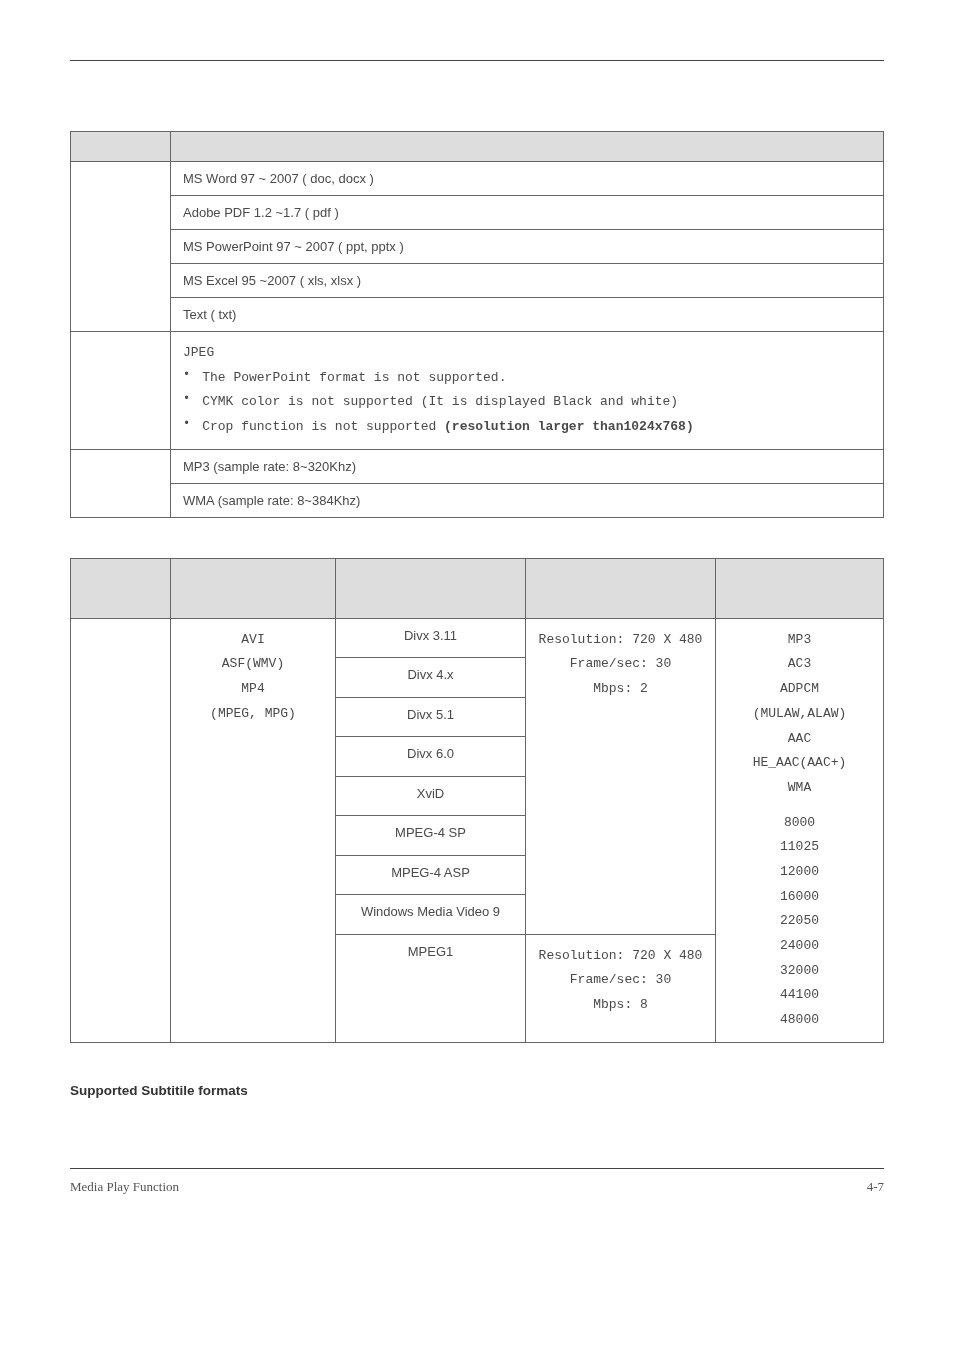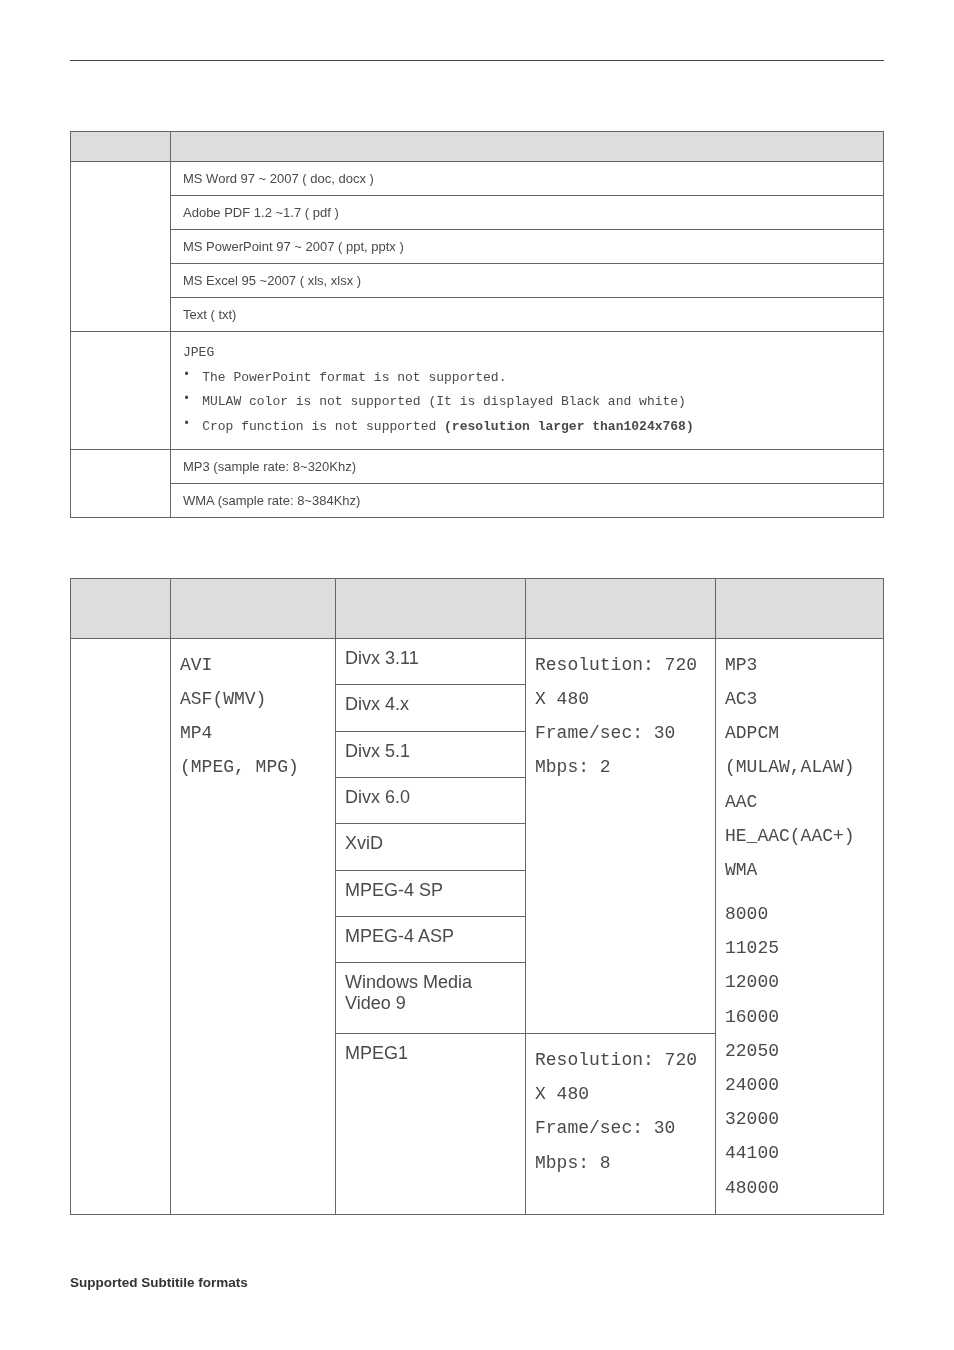--- a/index.html
+++ b/index.html
@@ -15,21 +15,21 @@
       width: 954px;
     }
     hr.top-rule {
       border: none;
       border-top: 1px solid #444;
       margin-bottom: 70px;
     }
     table {
       width: 100%;
       border-collapse: collapse;
-      margin-bottom: 60px;
+      margin-bottom: 40px;
     }
     .table1 td {
       border: 1px solid #666;
       padding: 9px 12px;
       font-size: 13px;
       vertical-align: top;
     }
     .table1 .header-row td {
       background: #dddddd;
       border-bottom: 1px solid #666;
@@ -46,22 +46,23 @@
     .bullet-dot {
       font-size: 12px;
       line-height: 18px;
     }
     .bold-inner {
       font-weight: bold;
     }
     .table2 td {
       border: 1px solid #666;
       padding: 9px 9px;
-      font-size: 18px;
+      font-size: 13px;
       vertical-align: top;
+      text-align: center;
     }
     .table2 .header-row td {
       background: #dddddd;
       height: 60px;
     }
     .table2 .left-col {
       width: 100px;
     }
     .subtitle-heading {
       font-size: 13.5px;
@@ -118,21 +119,21 @@
     <td class="left-col"></td>
     <td>
       <div class="multi-line">
         <div>JPEG</div>
         <div class="bullet-line">
           <span class="bullet-dot">•</span>
           <span>The PowerPoint format is not supported.</span>
         </div>
         <div class="bullet-line">
           <span class="bullet-dot">•</span>
-          <span>MULAW color is not supported (It is displayed Black and white)</span>
+          <span>CYMK color is not supported (It is displayed Black and white)</span>
         </div>
         <div class="bullet-line">
           <span class="bullet-dot">•</span>
           <span><span>Crop function is not supported </span><span class="bold-inner">(resolution larger than1024x768)</span></span>
         </div>
       </div>
     </td>
   </tr>
   <tr>
     <td class="left-col" rowspan="2"></td>

